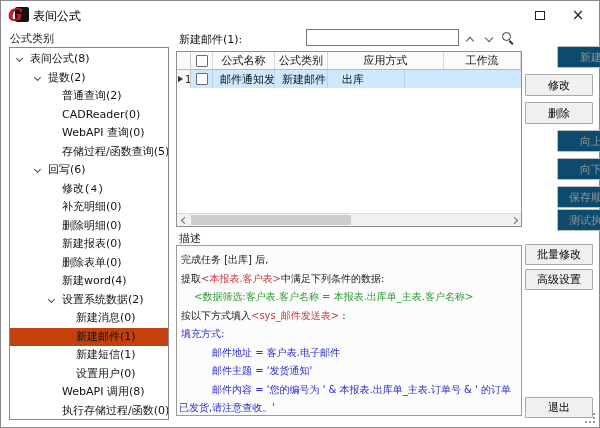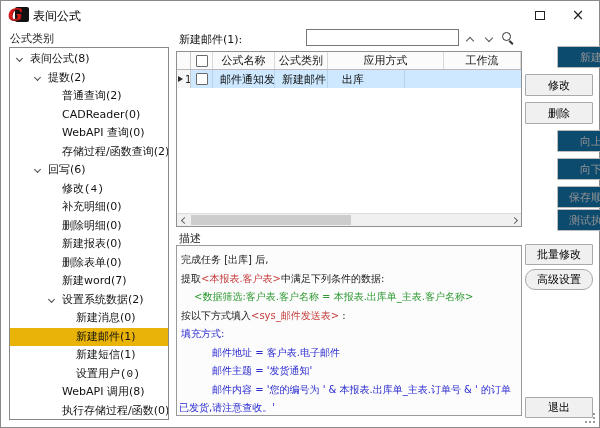--- a/index.html
+++ b/index.html
@@ -106,33 +106,33 @@
     </span>
   </div>
 
   <div class="side-label">公式类别</div>
   <div class="tree">
       <div class="titem"><span class="chev" style="left: 7px;"></span><span class="tlabel" style="padding-left: 20px;">表间公式(8)</span></div>
       <div class="titem"><span class="chev" style="left: 25px;"></span><span class="tlabel" style="padding-left: 38px;">提数(2)</span></div>
       <div class="titem"><span class="tlabel" style="padding-left: 52px;">普通查询(2)</span></div>
       <div class="titem"><span class="tlabel" style="padding-left: 52px;">CADReader(0)</span></div>
       <div class="titem"><span class="tlabel" style="padding-left: 52px;">WebAPI 查询(0)</span></div>
-      <div class="titem"><span class="tlabel" style="padding-left: 52px;">存储过程/函数查询(2)</span></div>
+      <div class="titem"><span class="tlabel" style="padding-left: 52px;">存储过程/函数查询(5)</span></div>
       <div class="titem"><span class="chev" style="left: 25px;"></span><span class="tlabel" style="padding-left: 38px;">回写(6)</span></div>
       <div class="titem"><span class="tlabel" style="padding-left: 52px; font-family: Liberation Mono, monospace;">修改(4)</span></div>
       <div class="titem"><span class="tlabel" style="padding-left: 52px;">补充明细(0)</span></div>
       <div class="titem"><span class="tlabel" style="padding-left: 52px;">删除明细(0)</span></div>
       <div class="titem"><span class="tlabel" style="padding-left: 52px;">新建报表(0)</span></div>
       <div class="titem"><span class="tlabel" style="padding-left: 52px;">删除表单(0)</span></div>
-      <div class="titem"><span class="tlabel" style="padding-left: 52px;">新建word(7)</span></div>
+      <div class="titem"><span class="tlabel" style="padding-left: 52px;">新建word(4)</span></div>
       <div class="titem"><span class="chev" style="left: 39px;"></span><span class="tlabel" style="padding-left: 52px;">设置系统数据(2)</span></div>
       <div class="titem"><span class="tlabel" style="padding-left: 66px;">新建消息(0)</span></div>
-      <div class="titem" style="background: #eab308;"><span class="tlabel" style="padding-left: 66px;">新建邮件(1)</span></div>
+      <div class="titem" style="background: #c2410c;"><span class="tlabel" style="padding-left: 66px;">新建邮件(1)</span></div>
       <div class="titem"><span class="tlabel" style="padding-left: 66px;">新建短信(1)</span></div>
-      <div class="titem"><span class="tlabel" style="padding-left: 66px; font-family: Liberation Mono, monospace;">设置用户(0)</span></div>
+      <div class="titem"><span class="tlabel" style="padding-left: 66px;">设置用户(0)</span></div>
       <div class="titem"><span class="tlabel" style="padding-left: 52px;">WebAPI 调用(8)</span></div>
       <div class="titem"><span class="tlabel" style="padding-left: 52px;">执行存储过程/函数(0)</span></div>
     </div>
 
   <div class="list-label">新建邮件(1):</div>
   <input class="search-input" type="text" value="" style="">
   <span class="mini-ico chev-up"></span>
   <span class="mini-ico chev-down"></span>
   <span class="mini-ico mag">
     <span class="lens"></span>
@@ -189,21 +189,21 @@
 
   <div id="actions">
       <div class="abtn disabled" style="top: 45px; height: 22px;">新建</div>
       <div class="abtn" style="top: 73px; height: 22px;">修改</div>
       <div class="abtn" style="top: 101px; height: 22px;">删除</div>
       <div class="abtn disabled" style="top: 129px; height: 22px;">向上</div>
       <div class="abtn disabled" style="top: 157px; height: 22px;">向下</div>
       <div class="abtn disabled" style="top: 185px; height: 22px;">保存顺序</div>
       <div class="abtn disabled" style="top: 208px; height: 22px;">测试执行</div>
       <div class="abtn" style="top: 243px; height: 21px;">批量修改</div>
-      <div class="abtn" style="top: 268px; height: 21px; border-radius: 10px;">高级设置</div>
+      <div class="abtn" style="top: 268px; height: 21px;">高级设置</div>
       <div class="abtn" style="top: 396px; height: 21px;">退出</div>
     </div>
 
   <div class="grip">
     <i class="d1"></i>
       <i class="d2"></i>
       <i class="d3"></i>
       <i class="d4"></i>
       <i class="d5"></i>
   </div>

